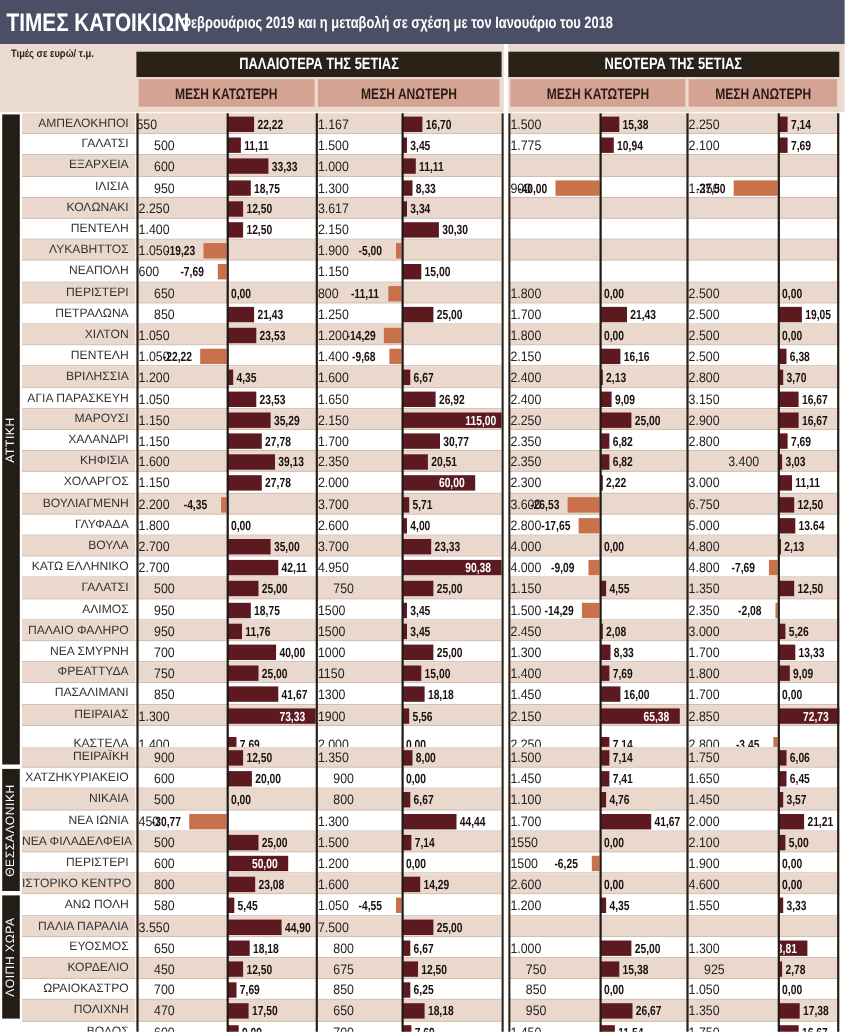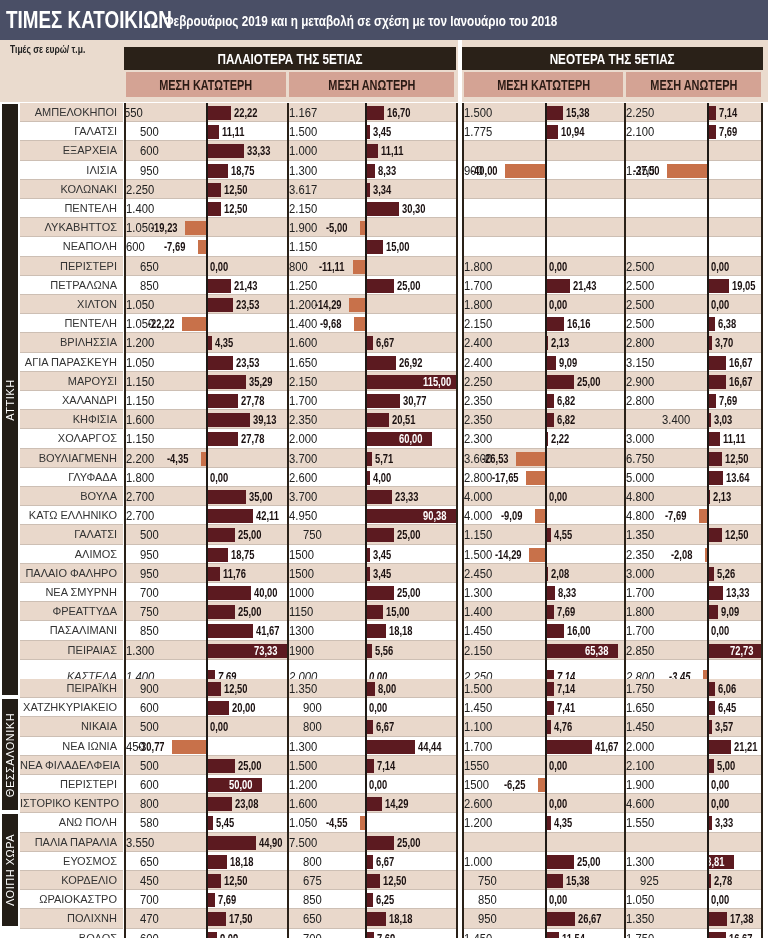--- a/index.html
+++ b/index.html
@@ -599,21 +599,21 @@
       <div class="val" style="left: 289px;"><span>1900</span></div>
       <div class="bar pos" style="left: 366px; width: 6.116px;"></div>
       <div class="num" style="left: 375.116px;"><span>5,56</span></div>
       <div class="val" style="left: 464px;"><span>2.150</span></div>
       <div class="bar pos" style="left: 546px; width: 71.918px;"></div>
       <div class="num inside" style="left: 584.918px;"><span>65,38</span></div>
       <div class="val" style="left: 626px;"><span>2.850</span></div>
       <div class="bar pos" style="left: 708px; width: 55px;"></div>
       <div class="num inside" style="left: 730px;"><span>72,73</span></div>
     </div>
-    <div class="row even" style="top: 564px; font-style: italic;">
+    <div class="row even" style="top: 564px;">
       <div class="bg" style="left: 20px; width: 103px;"></div>
       <div class="bg" style="left: 124px; width: 163px;"></div>
       <div class="bg" style="left: 287px; width: 169px;"></div>
       <div class="bg" style="left: 462px; width: 162px;"></div>
       <div class="bg" style="left: 624px; width: 139px;"></div>
       <div class="lbl">ΚΑΣΤΕΛΑ</div>
       <div class="val" style="left: 126px;"><span>1.400</span></div>
       <div class="bar pos" style="left: 207px; width: 8.459px;"></div>
       <div class="num" style="left: 218.459px;"><span>7,69</span></div>
       <div class="val" style="left: 289px;"><span>2.000</span></div>

